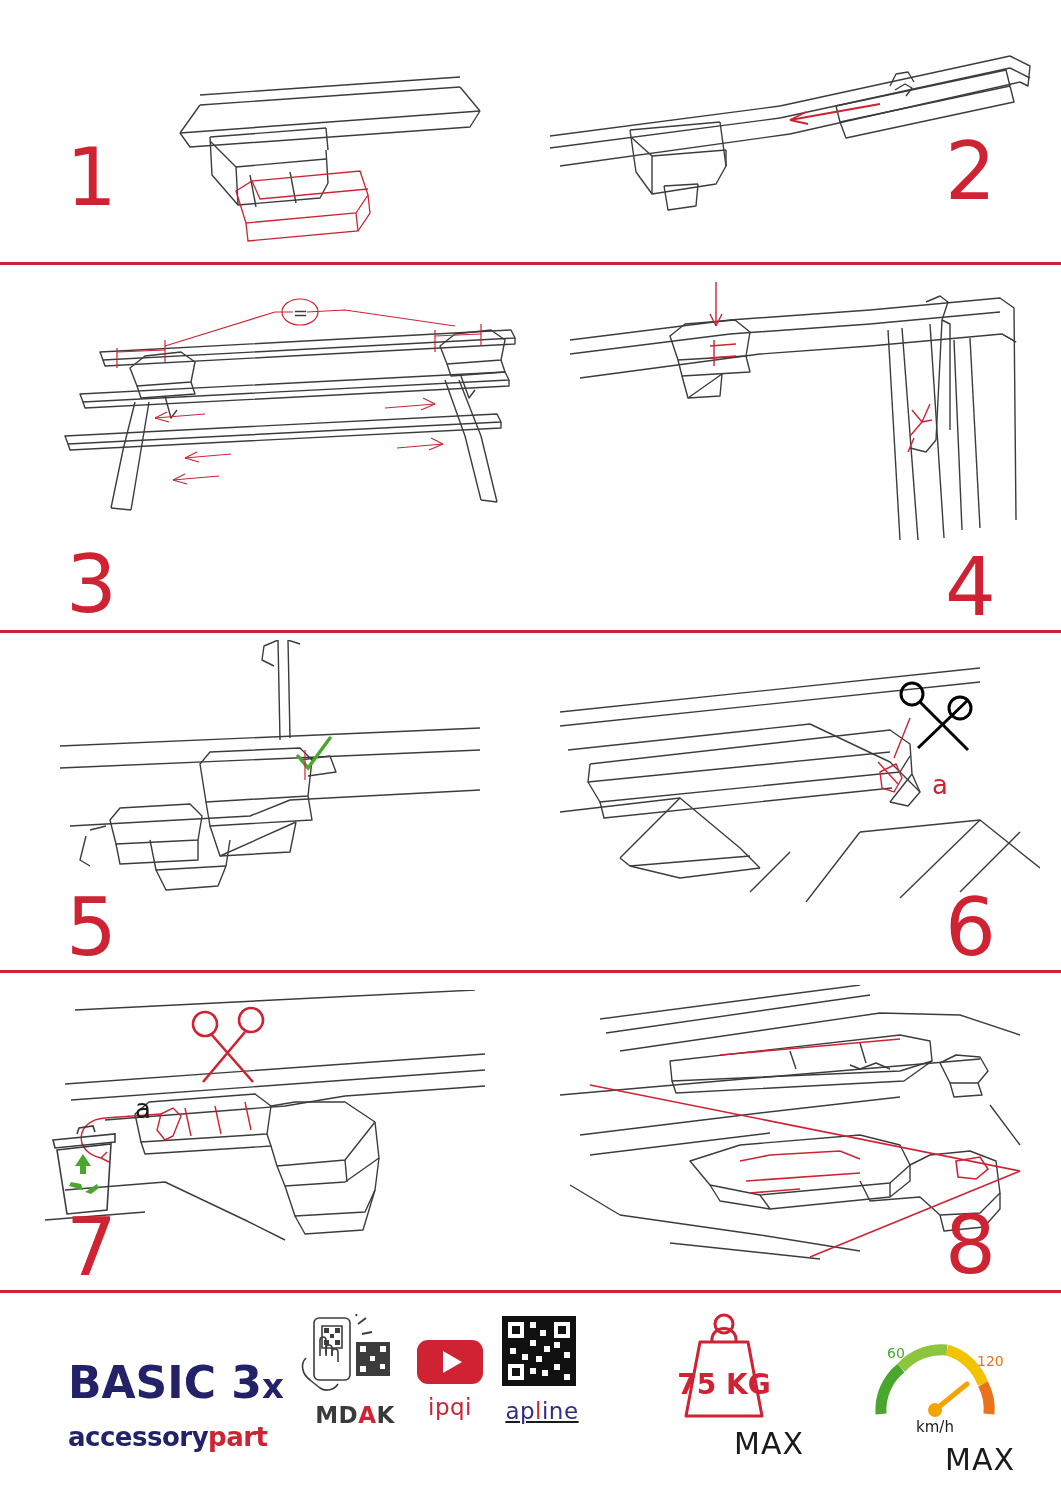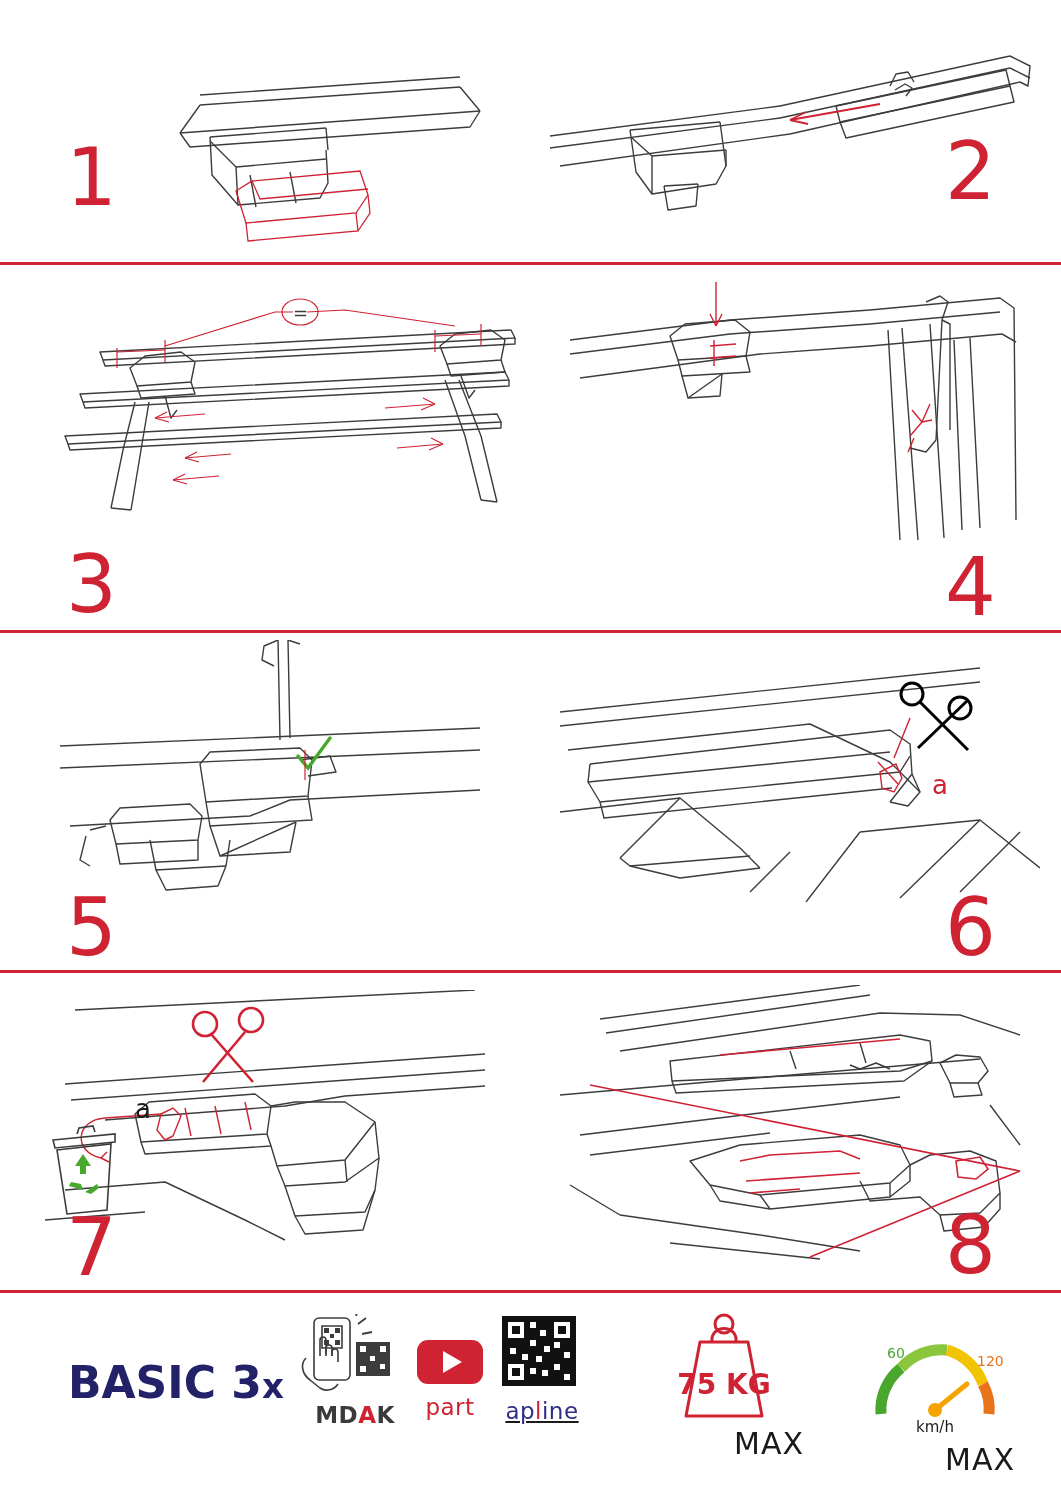--- a/index.html
+++ b/index.html
@@ -443,20 +443,21 @@
         <path d="M190 208 L240 204"></path>
       </g>
     </svg>
   </div>
   <div class="step-num" style="left:945px; top:1206px;">8</div>
 
   <div class="footer">
 
     <div class="brand-block">
       <div class="brand-title"><span>BASIC 3</span><span class="x">x</span></div>
+      <div class="brand-sub"><span>accessory</span><span class="accent">part</span></div>
     </div>
 
     <div class="logo-item" style="left:292px; top:22px; width:126px;">
       <svg width="126" height="80" viewBox="0 0 126 80">
         <g fill="none" stroke="#3c3c3c" stroke-width="1.6">
           <rect x="22" y="4" width="36" height="62" rx="5"></rect>
           <path d="M30 12 h20 v22 h-20 z"></path>
         </g>
         <g fill="#3c3c3c">
           <rect x="32" y="14" width="5" height="5"></rect>
@@ -488,21 +489,21 @@
         </g>
       </svg>
       <div class="logo-cap cap-mdak">MD<span class="a">A</span>K</div>
     </div>
 
     <div class="logo-item" style="left:400px; top:40px; width:100px;">
       <svg width="100" height="54" viewBox="0 0 100 54">
         <rect x="17" y="8" width="66" height="44" rx="11" fill="#cf2233"></rect>
         <path d="M43 19 L62 30 L43 41 Z" fill="#ffffff"></path>
       </svg>
-      <div class="logo-cap cap-ipqi">part</div>
+      <div class="logo-cap cap-ipqi">ipqi</div>
     </div>
 
     <div class="logo-item" style="left:480px; top:20px; width:124px;text-decoration:underline;">
       <svg width="124" height="78" viewBox="0 0 124 78">
         <rect x="22" y="4" width="74" height="70" fill="#111111"></rect>
         <g fill="#ffffff">
           <rect x="28" y="10" width="16" height="16"></rect>
           <rect x="74" y="10" width="16" height="16"></rect>
           <rect x="28" y="52" width="16" height="16"></rect>
           <rect x="50" y="10" width="6" height="6"></rect>

